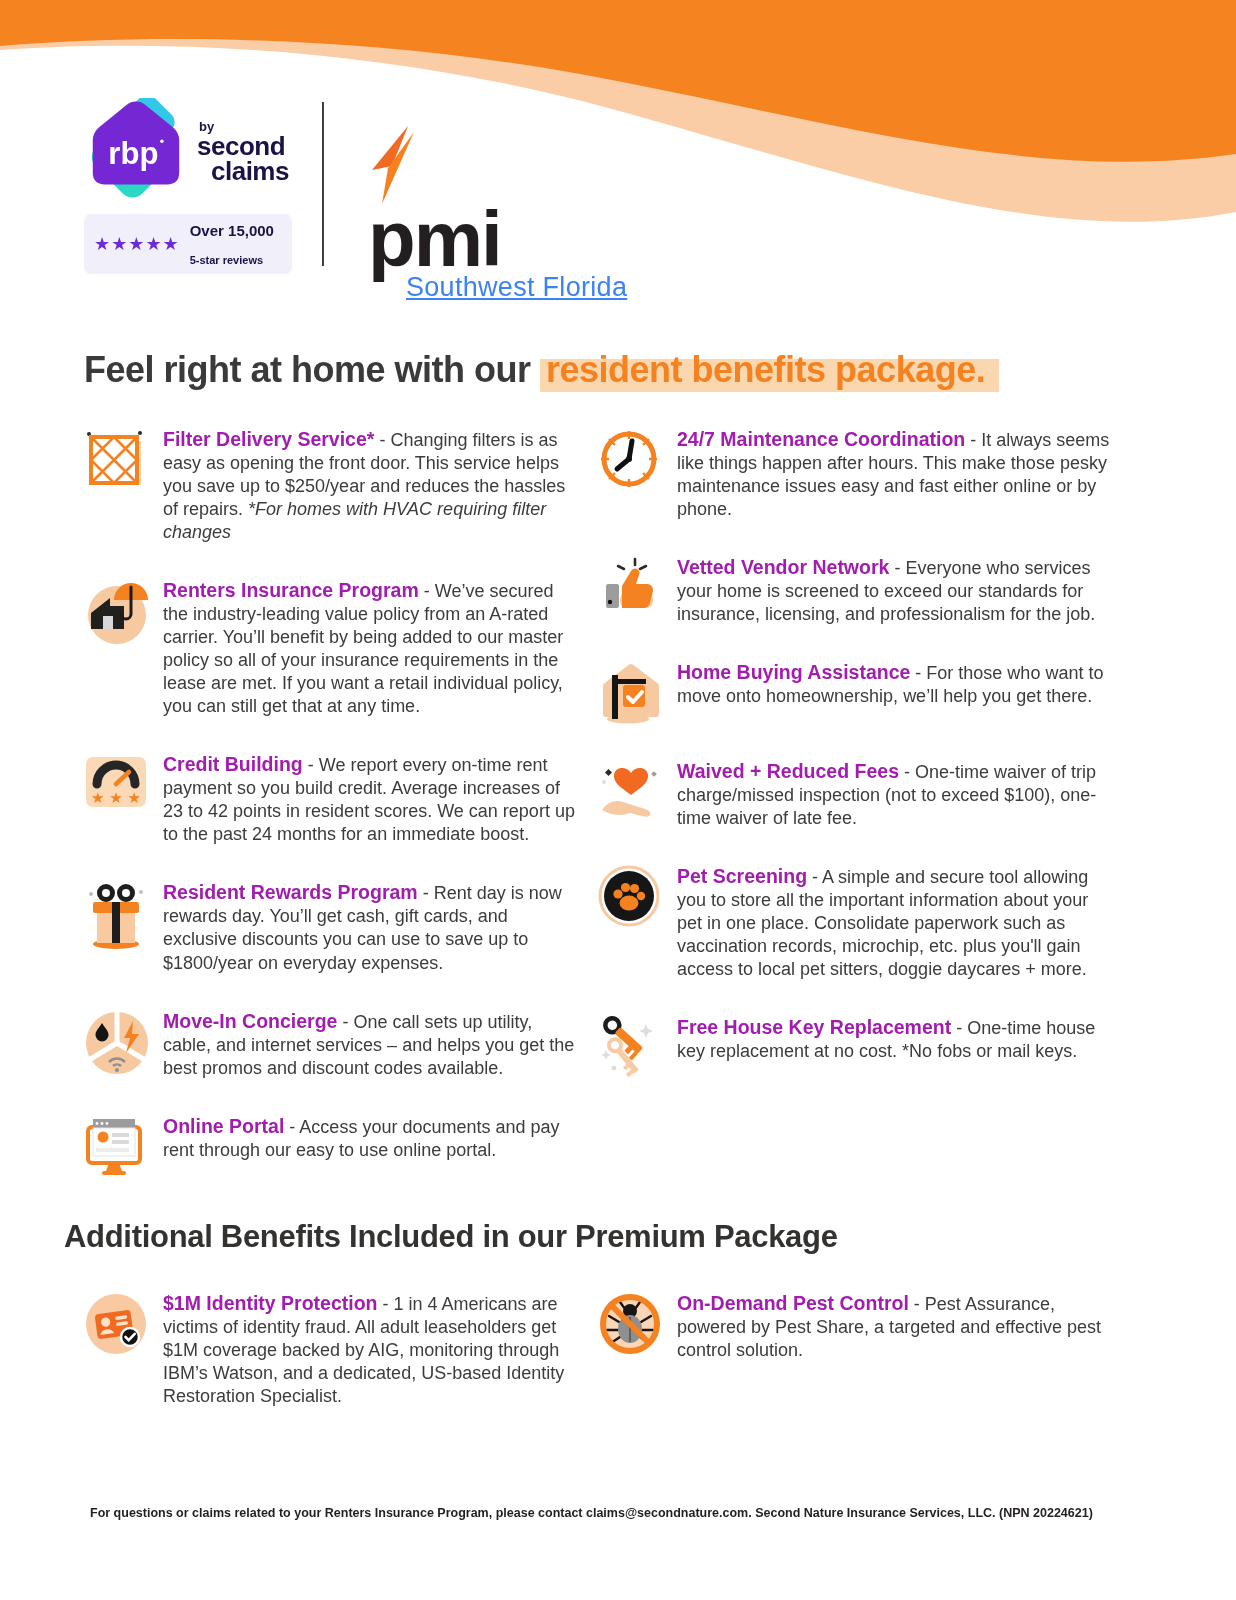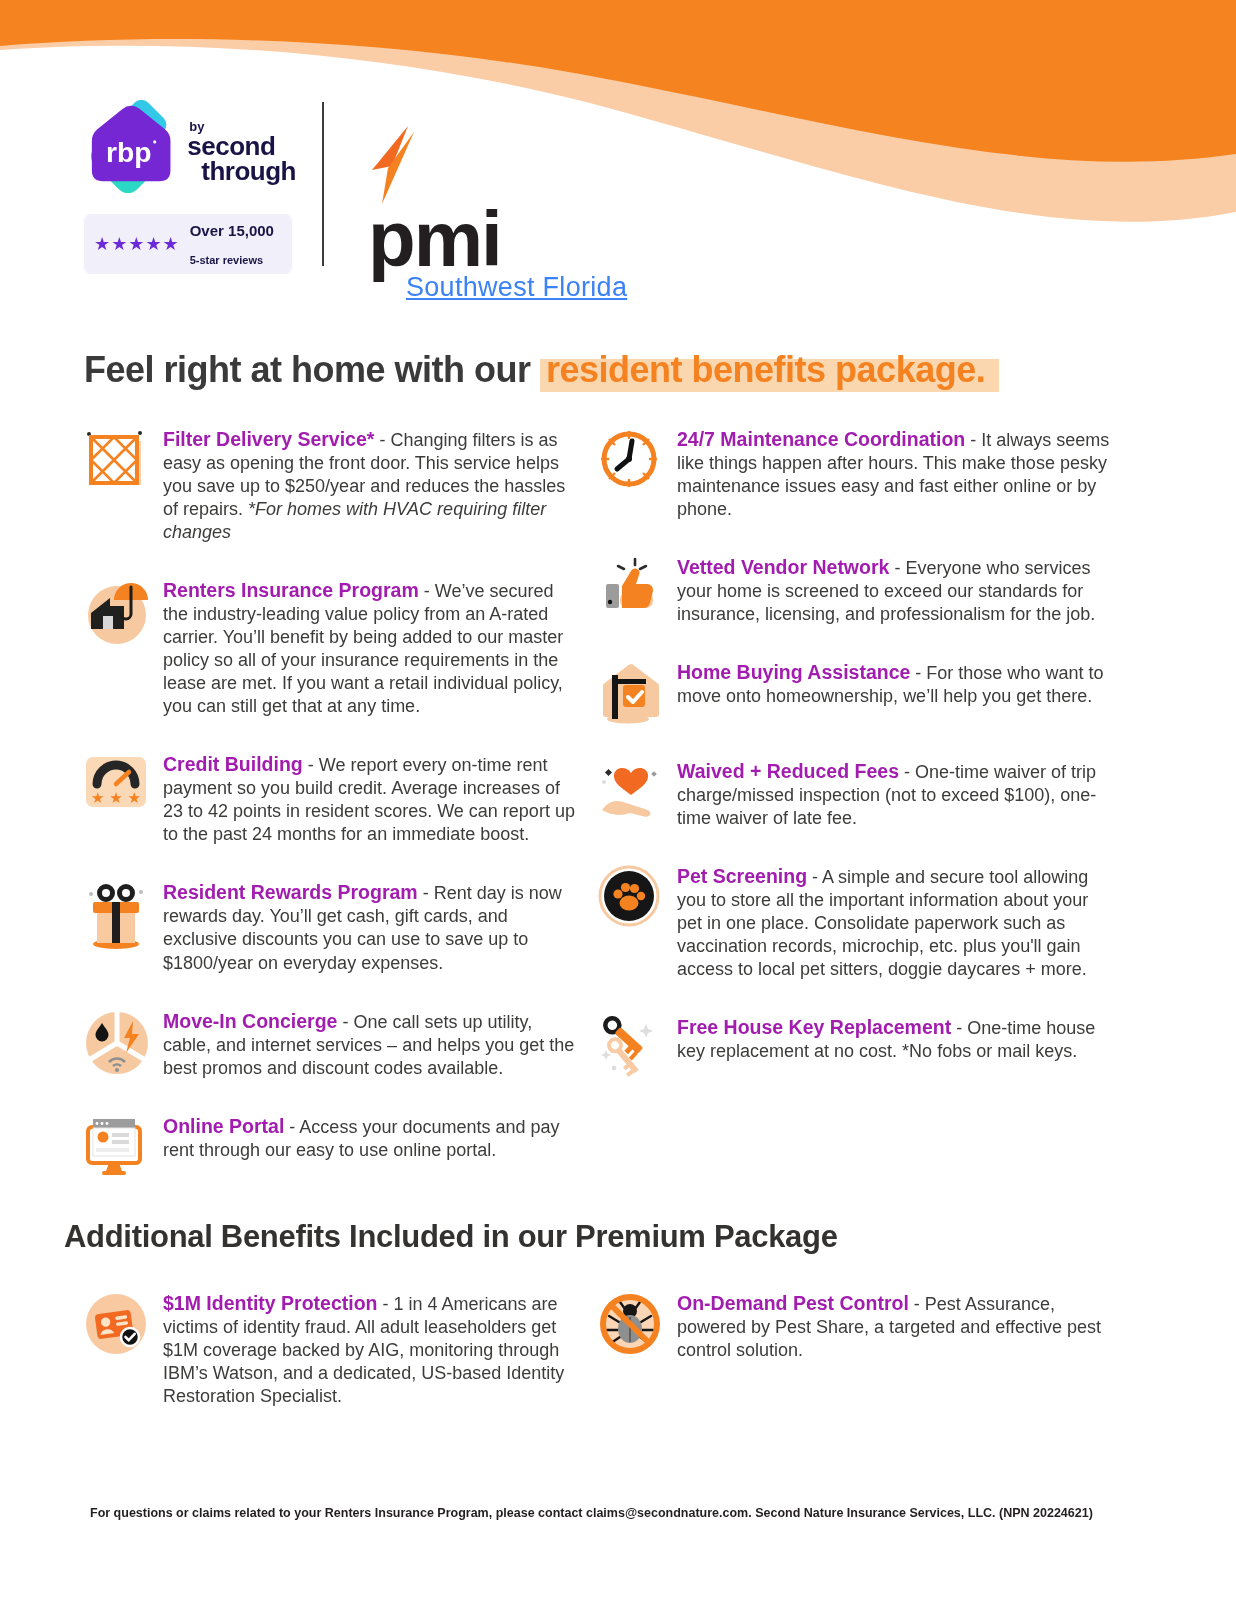--- a/index.html
+++ b/index.html
@@ -77,21 +77,21 @@
           <svg width="104" height="102" viewBox="0 0 120 118">
             <rect x="47" y="2" width="52" height="52" rx="12" fill="#34C8E8" transform="rotate(45 73 28)"></rect>
             <rect x="18" y="30" width="76" height="76" rx="16" fill="#2BD8C5" transform="rotate(45 56 68)"></rect>
             <path d="M60 4 q6 0 11 4 l32 26 q7 6 7 15 v37 q0 14 -14 14 H24 q-14 0 -14 -14 V49 q0 -9 7 -15 L49 8 q5 -4 11 -4 Z" fill="#7527D3"></path>
             <text x="57" y="76" text-anchor="middle" font-size="36" font-weight="bold" fill="#ffffff" font-family="Liberation Sans, sans-serif">rbp</text>
             <circle cx="90" cy="50" r="2" fill="#ffffff"></circle>
           </svg>
           <div class="by-brand">
             <div class="by-label">by</div>
             <div class="brand-word second">second</div>
-            <div class="brand-word nature">through</div>
+            <div class="brand-word nature">claims</div>
           </div>
         </div>
         <div class="reviews">
           <div class="stars">★★★★★</div>
           <div>
             <div class="rev-l1">Over 15,000</div>
             <div class="rev-l2">5-star reviews</div>
           </div>
         </div>
       </div>

